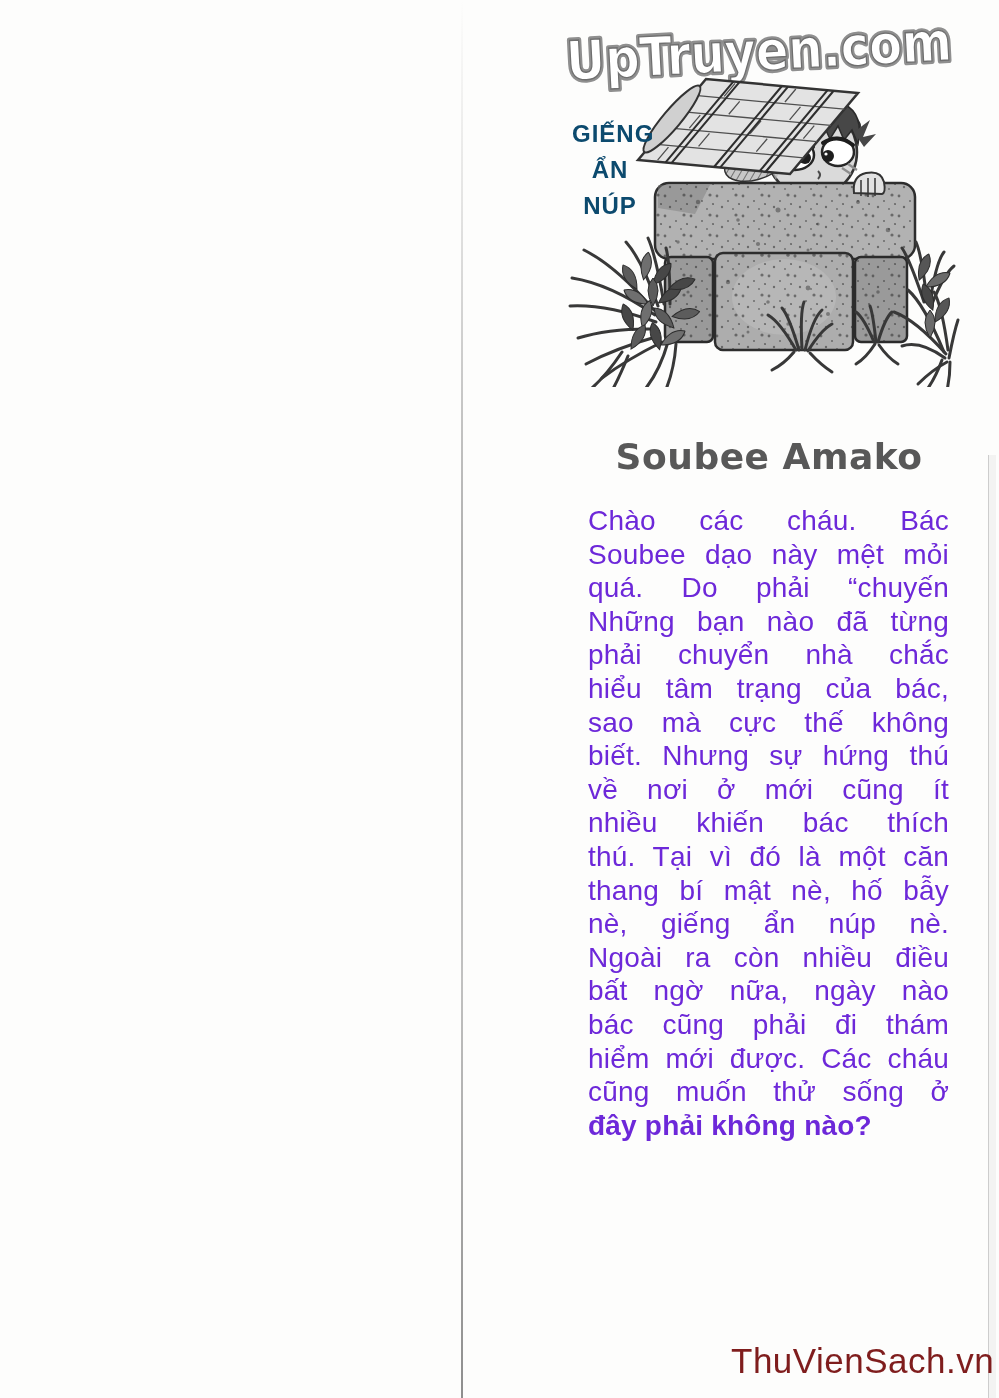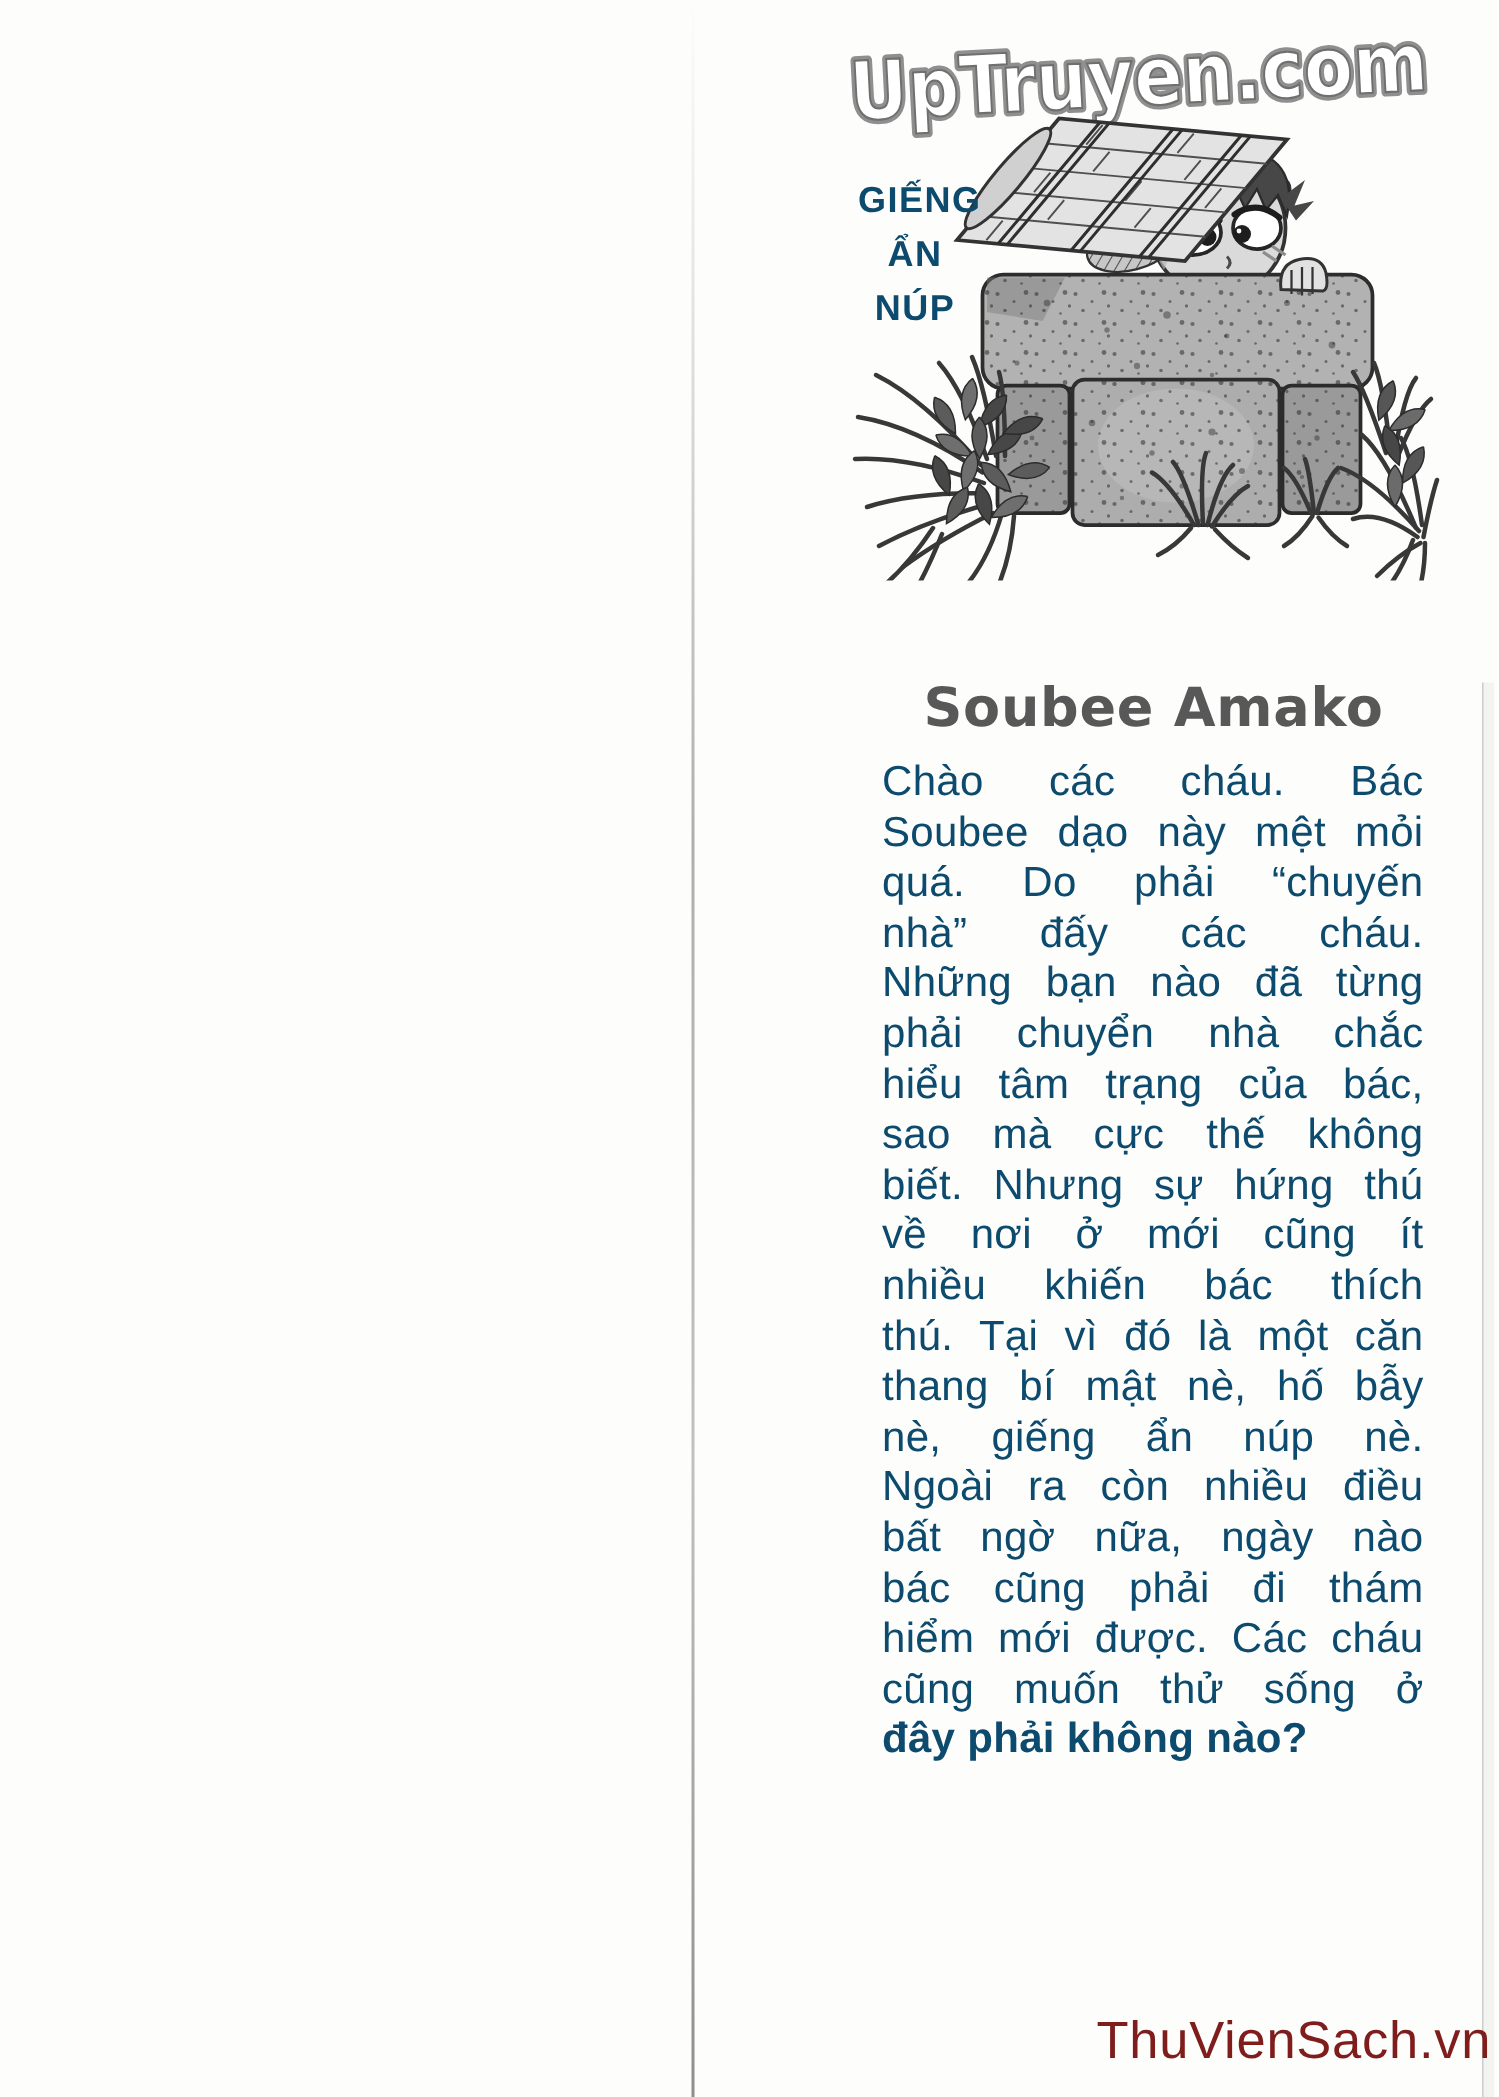--- a/index.html
+++ b/index.html
@@ -8,24 +8,24 @@
   .fold-line{position:absolute;left:461px;top:0;width:1.5px;height:1398px;
     background:linear-gradient(to bottom,rgba(150,150,150,0) 0%,rgba(130,130,130,.2) 14%,
       rgba(110,110,110,.55) 40%,rgba(120,120,120,.45) 70%,rgba(95,95,95,.7) 100%);}
   .edge-strip{position:absolute;left:988px;top:455px;width:7px;height:943px;
     border-left:1px solid rgba(160,160,160,.45);background:rgba(175,175,175,.12);}
   .logo-svg{position:absolute;left:556px;top:8px;}
   .illus-svg{position:absolute;left:558px;top:52px;}
   .caption{position:absolute;left:572px;top:116px;width:76px;text-align:center;
     font-size:24px;line-height:36px;font-weight:600;letter-spacing:1px;color:#0c4a6e;
     font-family:"Liberation Sans",sans-serif;}
-  .title{position:absolute;left:588px;top:452px;width:362px;text-align:center;
+  .title{position:absolute;left:588px;top:436px;width:362px;text-align:center;
     font-family:"DejaVu Sans",sans-serif;font-weight:700;font-size:36px;color:#585858;
     letter-spacing:.5px;}
-  .body-col{position:absolute;left:588px;top:504px;width:361px;color:#0c4a6e;}
+  .body-col{position:absolute;left:588px;top:504px;width:361px;color:#6d28d9;}
   .line{height:33.6px;line-height:33.6px;font-size:28px;text-align:justify;
     text-align-last:justify;white-space:nowrap;letter-spacing:.2px;}
   .line.last{text-align-last:left;font-weight:bold;}
   .wm-bottom{position:absolute;left:731px;top:1341px;font-size:35px;letter-spacing:.5px;
     color:#76a5b2;font-family:"Liberation Sans",sans-serif;}
 </style>
 </head>
 <body>
 
 <div class="page">
@@ -216,21 +216,20 @@
     <div>ẨN</div>
     <div>NÚP</div>
   </div>
 
   <div class="title">Soubee Amako</div>
 
   <div class="body-col">
     <div class="line">Chào các cháu. Bác</div>
     <div class="line">Soubee dạo này mệt mỏi</div>
     <div class="line">quá. Do phải “chuyến</div>
-    <div class="line">nhà” đấy các cháu.</div>
     <div class="line">Những bạn nào đã từng</div>
     <div class="line">phải chuyển nhà chắc</div>
     <div class="line">hiểu tâm trạng của bác,</div>
     <div class="line">sao mà cực thế không</div>
     <div class="line">biết. Nhưng sự hứng thú</div>
     <div class="line">về nơi ở mới cũng ít</div>
     <div class="line">nhiều khiến bác thích</div>
     <div class="line">thú. Tại vì đó là một căn</div>
     <div class="line">thang bí mật nè, hố bẫy</div>
     <div class="line">nè, giếng ẩn núp nè.</div>

